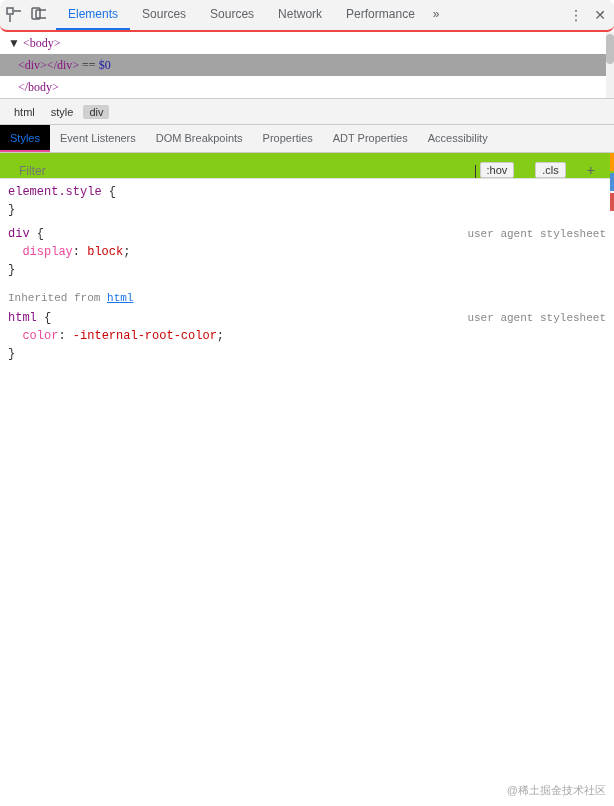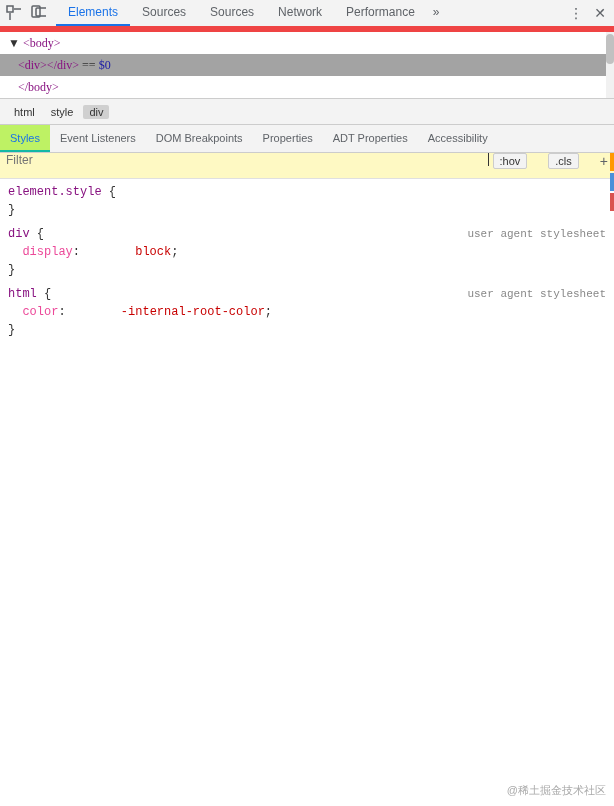--- a/index.html
+++ b/index.html
@@ -11,23 +11,24 @@
       width: 614px;
       height: 806px;
       overflow: hidden;
     }
 
     
     .devtools-top {
       display: flex;
       align-items: center;
       background: #f3f3f3;
-      border-bottom: 6px solid #ef4444;
+      border-bottom: 2px solid #ef4444;
       height: 32px;
       padding: 0 4px;
+      border-radius: 7px;
     }
     .devtools-top-icons {
       display: flex;
       align-items: center;
       gap: 4px;
       margin-right: 8px;
     }
     .icon-btn {
       width: 20px;
       height: 20px;
@@ -127,32 +128,32 @@
       display: flex;
       align-items: center;
       cursor: pointer;
       font-size: 11px;
       color: #5f6368;
       border-bottom: 2px solid transparent;
       white-space: nowrap;
     }
     .subtab.active {
       color: #1a73e8;
-      border-bottom: 2px solid #14b8a6;
-      background: #bef264;
+      border-bottom: 2px solid #ec4899;
+      background: #000000;
     }
 
     
     .filter-bar {
       display: flex;
-      align-items: flex-start;
+      align-items: flex-end;
       border-bottom: 1px solid #e0e0e0;
-      background: #fef9c3;
+      background: #84cc16;
       height: 26px;
-      padding: 0 6px;
+      padding: 0 19px;
       gap: 4px;
     }
     .filter-input {
       flex: 1;
       border: none;
       outline: none;
       font-size: 12px;
       background: transparent;
       color: #333;
     }
@@ -189,21 +190,21 @@
       position: relative;
     }
 
     .css-rule-block {
       padding: 0 8px;
     }
     .css-selector { color: #881280; }
     .css-brace { color: #333; }
     .css-prop { color: #ec4899; }
     .css-colon { color: #333; }
-    .css-value { color: #c80000; margin-left: 48px; }
+    .css-value { color: #c80000; }
     .css-source {
       float: right;
       color: #888;
       font-size: 11px;
     }
     .css-inherited-label {
       padding: 4px 8px 2px 8px;
       font-size: 11px;
       color: #888;
     }
@@ -356,20 +357,24 @@
       <div>
         <span class="css-prop">&nbsp;&nbsp;display</span><span class="css-colon">:</span><span class="css-value"> block</span><span class="css-colon">;</span>
       </div>
       <div>
         <span class="css-brace">}</span>
       </div>
     </div>
 
     <div style="height:6px;"></div>
 
+    <div class="css-inherited-label">
+      <span>Inherited from</span>
+      <span class="css-link">html</span>
+    </div>
 
     <div class="css-rule-block">
       <div>
         <span class="css-source">user agent stylesheet</span>
         <span class="css-selector">html</span><span class="css-brace"> {</span>
       </div>
       <div>
         <span class="css-prop">&nbsp;&nbsp;color</span><span class="css-colon">:</span><span class="css-value"> -internal-root-color</span><span class="css-colon">;</span>
       </div>
       <div>

